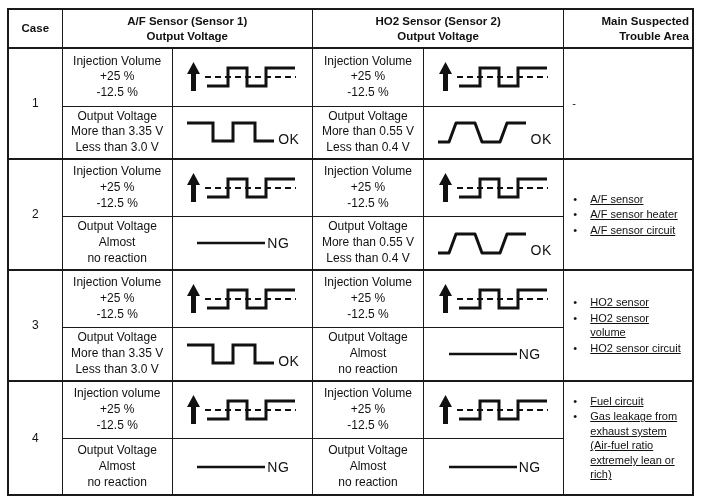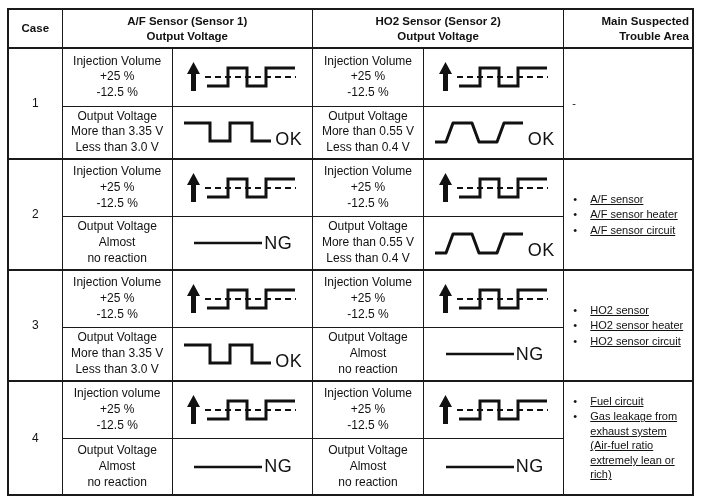--- a/index.html
+++ b/index.html
@@ -19,21 +19,21 @@
   thead td.hdr-trouble { text-align:right; padding-left:7px;margin-top:48px; }
   tr.case-top td { border-top-width:2px; }
   tr.case-top { height:58px; }
   tr.case-bot { height:52px; }
   tr.case-bot.tall { height:56px; }
   td.case-num { text-align:center; font-size:12px; }
   td.lbl { text-align:center; font-size:12px; line-height:1.32; }
   td.wav { padding:0; }
   .wgroup { display:flex; align-items:center; justify-content:center; width:100%; height:100%; }
   .wave { display:inline-flex; }
-  .res { font-size:18px; letter-spacing:0.5px;text-align:center; }
+  .res { font-size:14px; letter-spacing:0.5px;text-align:center; }
   .res.low { margin-top:14px; margin-left:1px; }
   .res.mid { margin-left:0; }
   td.trb { text-align:left; font-size:11px; line-height:1.32; padding-left:6px; }
   .dash { padding-left:2px; }
   ul.blist { list-style:none; margin:0; padding:0; }
   ul.blist li { display:flex; margin:1px 0; }
   ul.blist .b { flex:none; width:17px; padding-left:3px; font-size:11px; }
   ul.blist .t { flex:1; padding-right:2px;text-decoration:underline; }
 </style>
 </head>
@@ -258,21 +258,21 @@
             </div>
       </td>
       <td class="trb" rowspan="2">
         <ul class="blist">
           <li>
                 <span class="b">•</span>
                 <span class="t">HO2 sensor</span>
               </li>
           <li>
                 <span class="b">•</span>
-                <span class="t">HO2 sensor heater</span>
+                <span class="t">HO2 sensor volume</span>
               </li>
           <li>
                 <span class="b">•</span>
                 <span class="t">HO2 sensor circuit</span>
               </li>
         </ul>
       </td>
     </tr>
     <tr class="case-bot">
       <td class="lbl">

